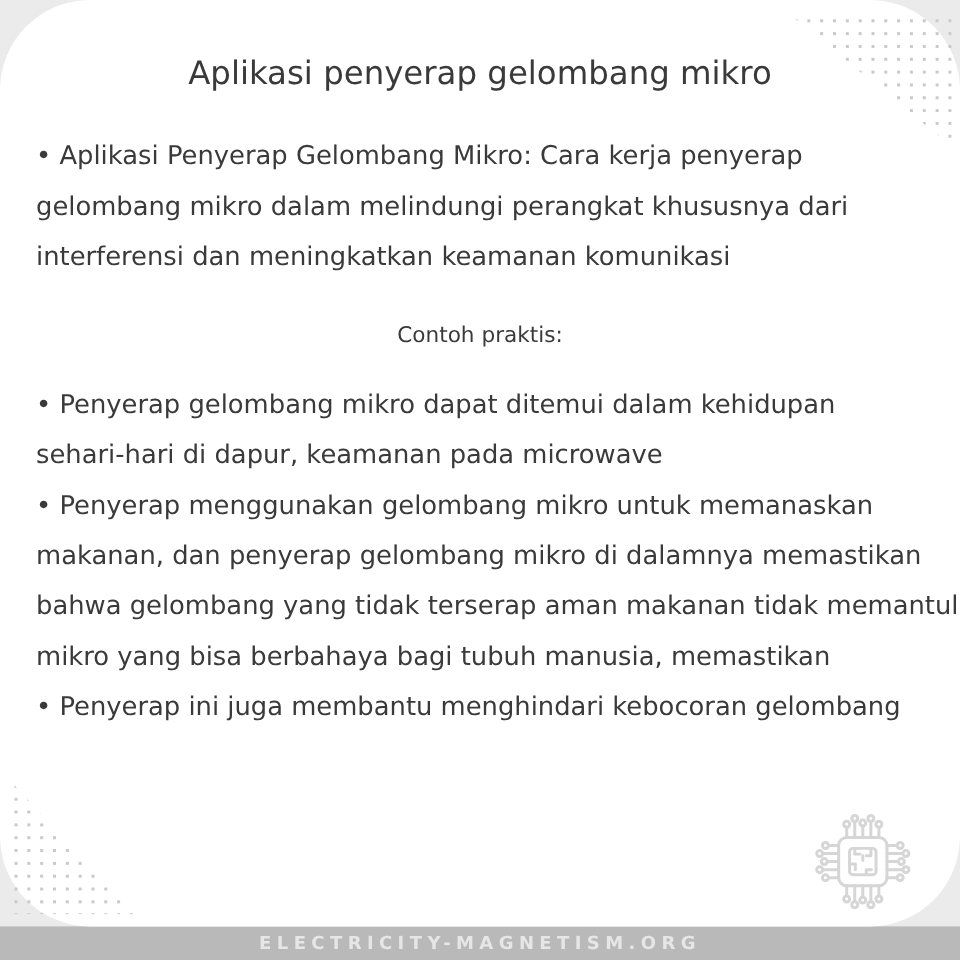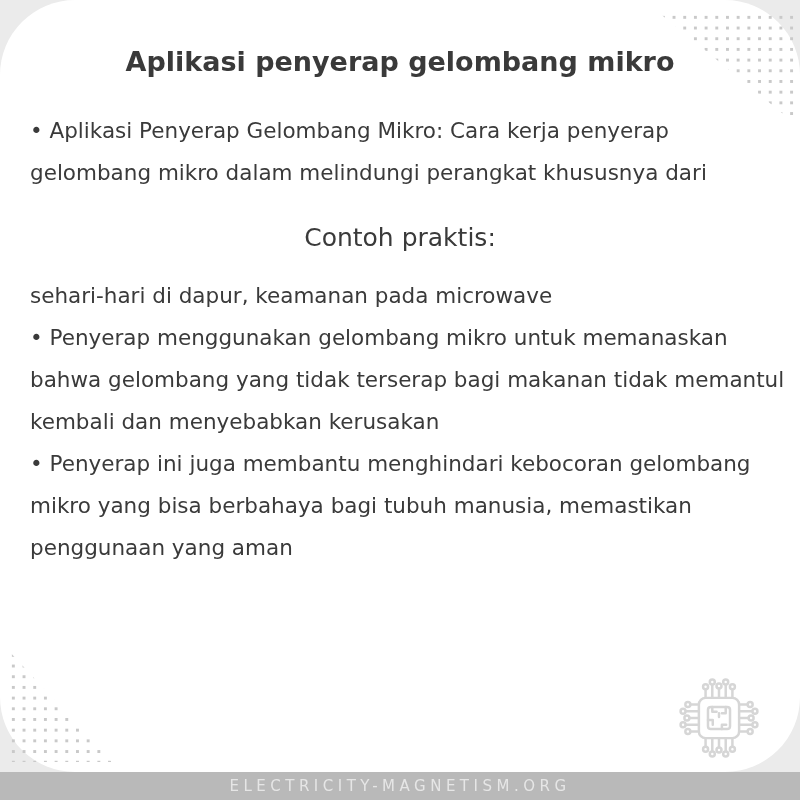--- a/index.html
+++ b/index.html
@@ -6,30 +6,30 @@
     --background:#ebebeb; --card:#ffffff; --text:#3a3a3a;
     --footer-band:#b9b9b9; --footer-text:#e6e6e6; --dots:#c9c9c9; --chip:#d6d6d6;
   }
   *{margin:0;padding:0;box-sizing:border-box;}
   html,body{width:800px;height:800px;}
   body{font-family:"DejaVu Sans","Liberation Sans",sans-serif;}
   .canvas{position:relative;width:800px;height:800px;overflow:hidden;background:var(--background);}
 
   
   .band{position:absolute;left:0;right:0;bottom:0;height:28px;background:var(--footer-band);
-        display:flex;align-items:center;justify-content:center;}
+        display:flex;align-items:center;justify-content:center;font-weight:bold;}
   .band span{color:var(--footer-text);font-size:15px;letter-spacing:4.5px;line-height:28px;white-space:nowrap;}
 
   
   .card{position:absolute;left:0;right:0;top:0;bottom:28px;background:var(--card);
         border-radius:75px;z-index:1;}
 
-  h1{font-size:27px;font-weight:700;color:var(--text);text-align:center;
+  h1{font-size:27px;font-weight:400;color:var(--text);text-align:center;
      line-height:44px;margin-top:40px;}
-  h2{font-size:25px;font-weight:400;color:var(--text);text-align:center;
+  h2{font-size:18px;font-weight:400;color:var(--text);text-align:center;
      line-height:44px;margin-top:22px;}
   .para{font-size:21.5px;color:var(--text);margin:26px 30px 0 30px;}
   .para .line{line-height:42px;white-space:nowrap;}
   .para.examples{margin-top:15px;}
 
   
   .dots{position:absolute;z-index:2;
         background-image:radial-gradient(circle,var(--dots) 1.4px,transparent 1.6px);
         background-size:10.7px 10.7px;}
   .dots-tr{top:12px;right:2px;width:140px;height:114px;
@@ -47,30 +47,31 @@
 
   <div class="band">
     <span>ELECTRICITY-MAGNETISM.ORG</span>
   </div>
 
   <div class="card">
     <h1>Aplikasi penyerap gelombang mikro</h1>
     <div class="para intro">
         <div class="line">• Aplikasi Penyerap Gelombang Mikro: Cara kerja penyerap</div>
         <div class="line">gelombang mikro dalam melindungi perangkat khususnya dari</div>
+        <div class="line">interferensi dan meningkatkan keamanan komunikasi</div>
       </div>
     <h2>Contoh praktis:</h2>
     <div class="para examples">
+        <div class="line">• Penyerap gelombang mikro dapat ditemui dalam kehidupan</div>
         <div class="line">sehari-hari di dapur, keamanan pada microwave</div>
         <div class="line">• Penyerap menggunakan gelombang mikro untuk memanaskan</div>
-        <div class="line">bahwa gelombang yang tidak terserap bagi makanan tidak memantul</div>
-        <div class="line">kembali dan menyebabkan kerusakan</div>
+        <div class="line">makanan, dan penyerap gelombang mikro di dalamnya memastikan</div>
+        <div class="line">bahwa gelombang yang tidak terserap aman makanan tidak memantul</div>
+        <div class="line">mikro yang bisa berbahaya bagi tubuh manusia, memastikan</div>
         <div class="line">• Penyerap ini juga membantu menghindari kebocoran gelombang</div>
-        <div class="line">mikro yang bisa berbahaya bagi tubuh manusia, memastikan</div>
-        <div class="line">penggunaan yang aman</div>
       </div>
   </div>
 
   <div class="dots dots-tr"></div>
   <div class="dots dots-bl"></div>
 
   <svg class="chip" viewBox="0 0 96 96" aria-hidden="true">
     <g fill="none" stroke="currentColor" stroke-width="2.6" stroke-linecap="round" stroke-linejoin="round">
       <rect x="27" y="27" width="42" height="42" rx="7"></rect>
       <rect x="36.5" y="36.5" width="23" height="23" rx="3"></rect>

